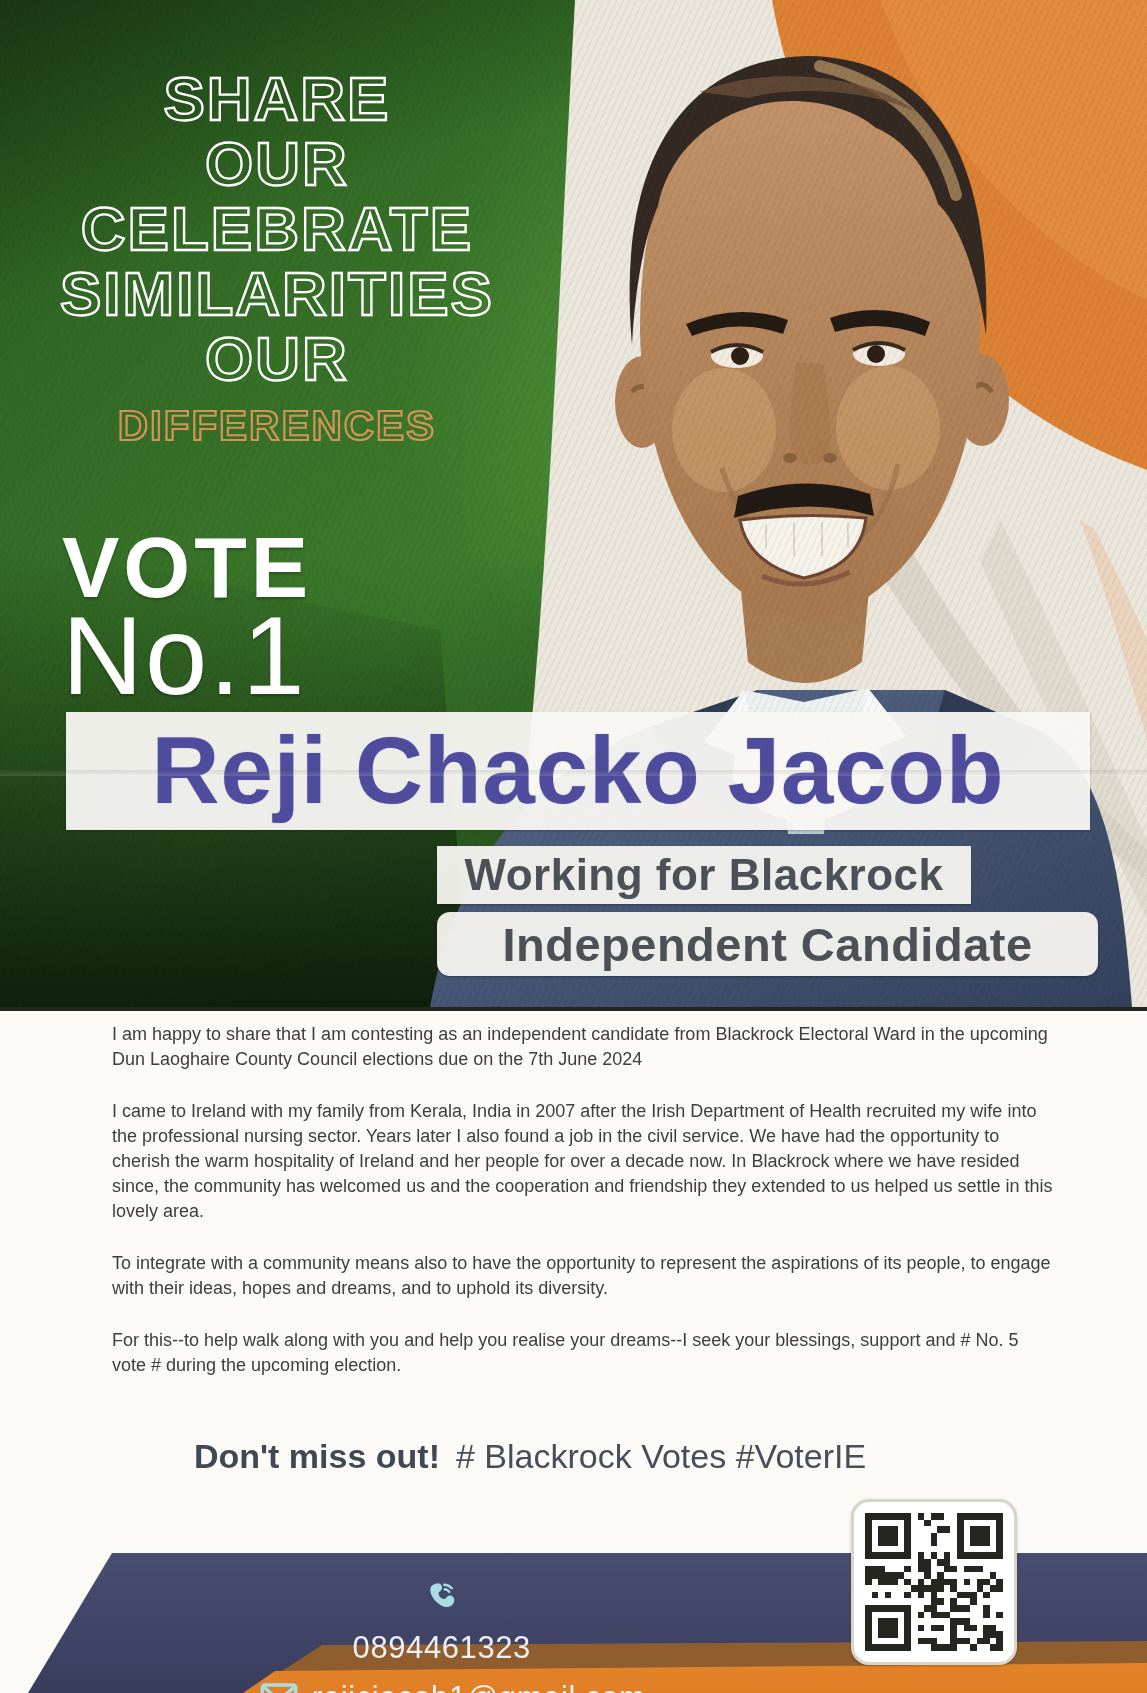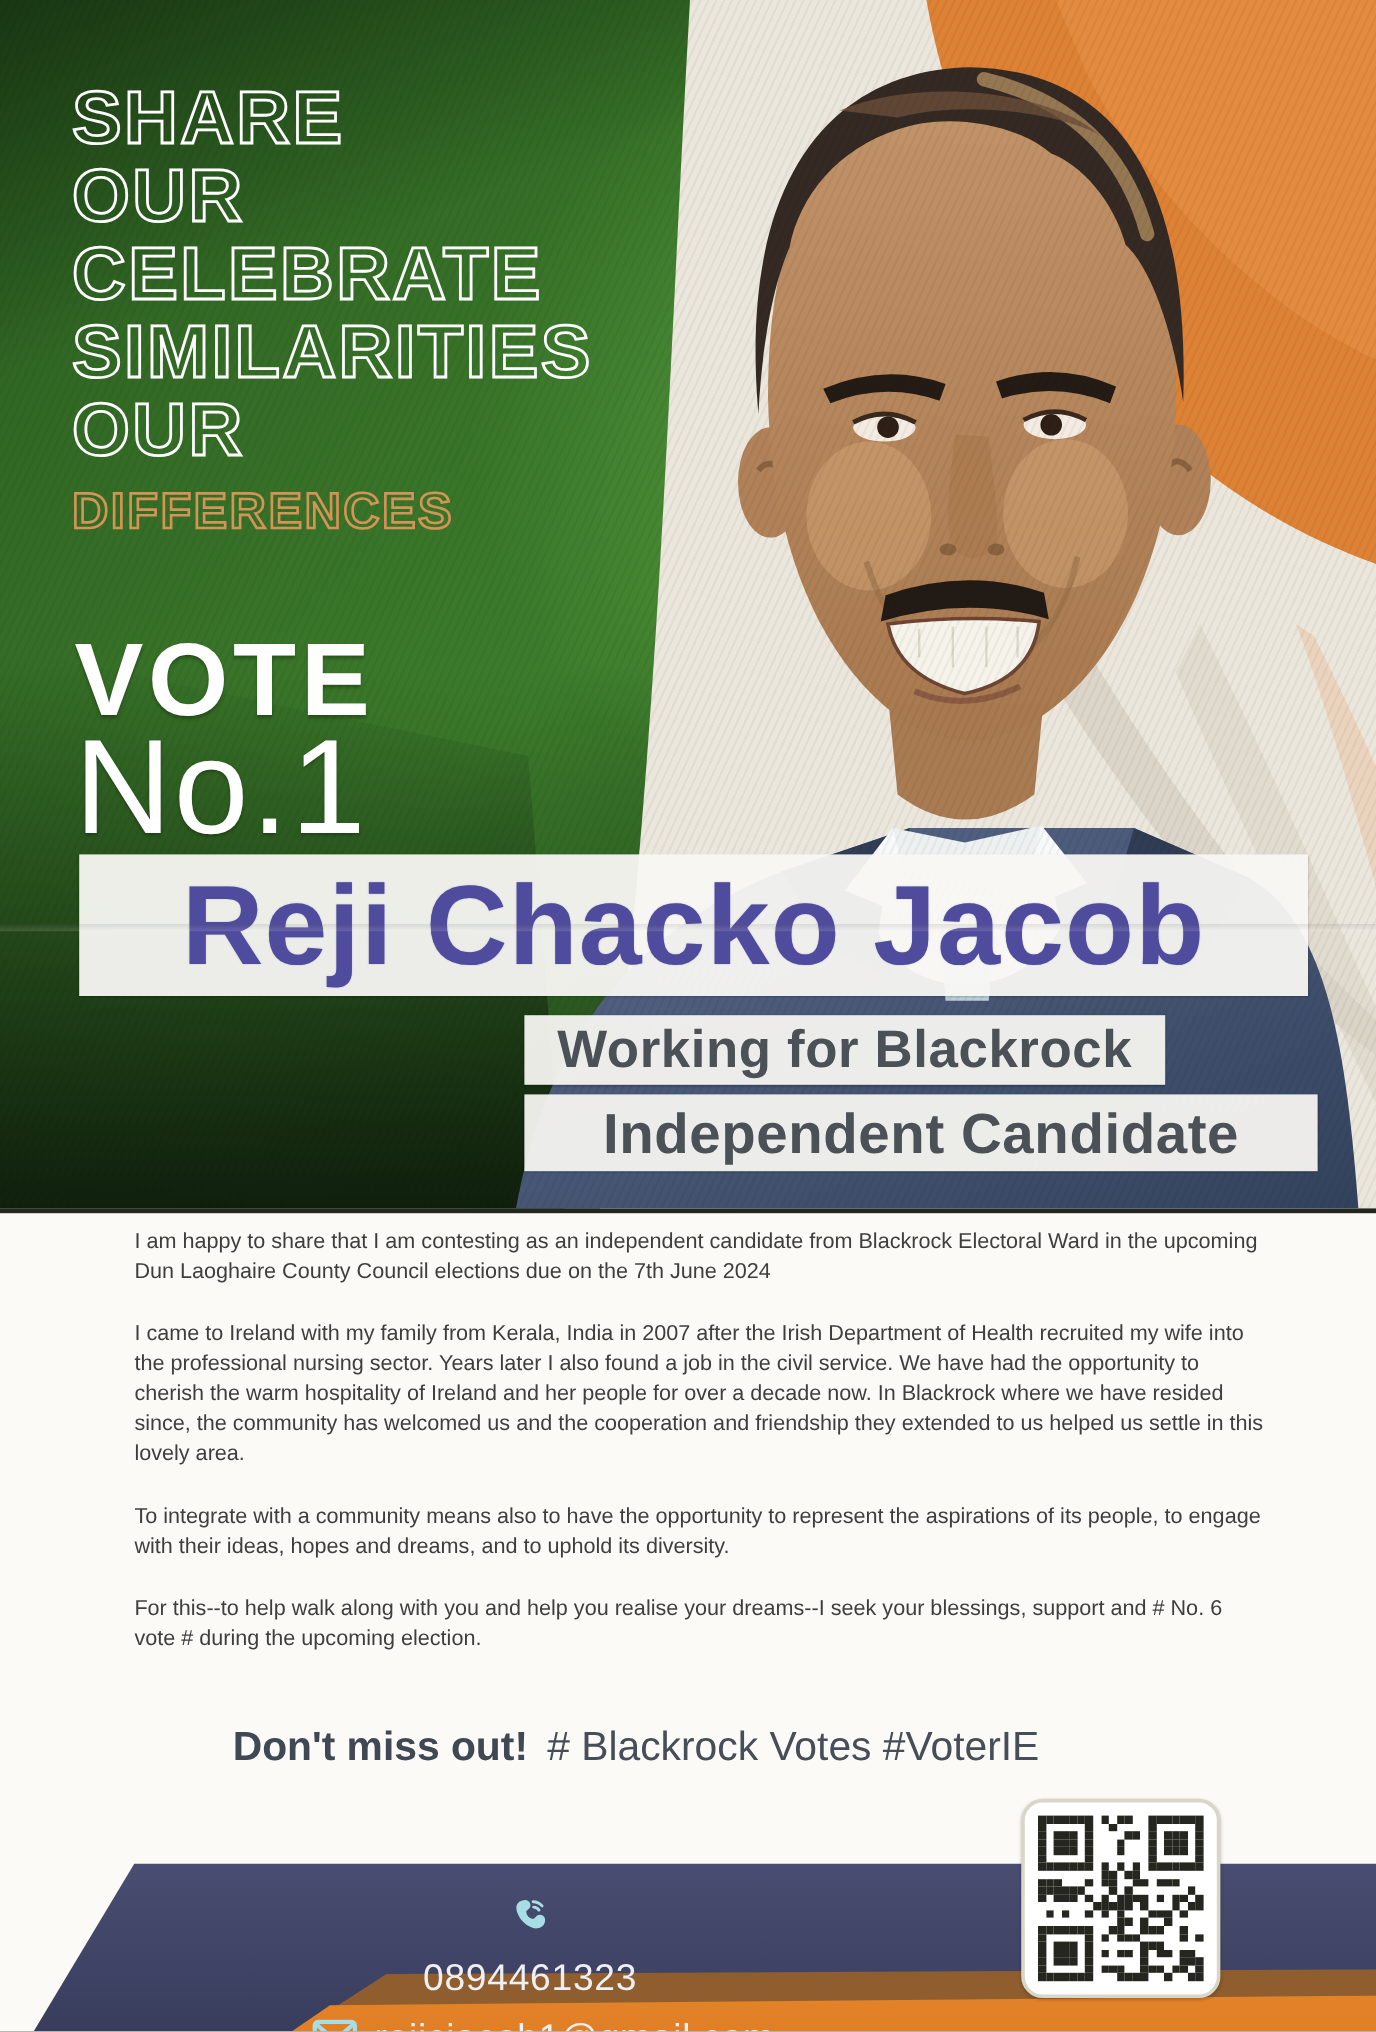--- a/index.html
+++ b/index.html
@@ -18,21 +18,21 @@
       linear-gradient(135deg,#2b5c20 0%,#3d7d2c 48%,#2a5b21 100%);
     border-bottom:4px solid #23261f;
   }
   .hero::after{ 
     content:"";position:absolute;inset:0;
     background:repeating-linear-gradient(115deg, rgba(0,0,0,.045) 0 2px, rgba(0,0,0,0) 2px 6px);
     pointer-events:none;
   }
   .photo-svg{position:absolute;left:0;top:0;}
   
-  .headline{position:absolute;left:60px;top:66px;z-index:5;}
+  .headline{position:absolute;left:60px;top:66px;z-index:5;text-align:center;}
   .headline .hl{
     font-size:62px;line-height:65px;font-weight:700;letter-spacing:2px;
     color:#ffffff; text-transform:uppercase;
   }
   .headline .accent{font-size:42px;line-height:66px;color:#d49357;margin-top:2px;}
   @supports (-webkit-text-stroke: 2px #fff){
     .headline .hl{-webkit-text-stroke:2.3px #ffffff;color:transparent;}
     .headline .accent{-webkit-text-stroke:2.2px #d49357;color:transparent;}
   }
   
@@ -49,21 +49,21 @@
   .name-band span{
     font-size:94px;font-weight:700;letter-spacing:1px;color:#4f4b9d;
     text-shadow:0 0 1px rgba(79,75,157,.55);white-space:nowrap;
   }
   .tag-band{
     position:absolute;left:437px;z-index:6;background:rgba(245,244,240,.95);
     display:flex;align-items:center;justify-content:center;
     box-shadow:0 1px 2px rgba(0,0,0,.3);
   }
   .tag-band.tag1{top:846px;width:534px;height:58px;}
-  .tag-band.tag2{top:912px;width:661px;height:64px;}
+  .tag-band.tag2{top:912px;width:661px;height:64px;border-radius:13px;}
   .tag-band span{font-weight:700;color:#4b5156;white-space:nowrap;letter-spacing:.5px;}
   .tag-band.tag1 span{font-size:44px;}
   .tag-band.tag2 span{font-size:47px;}
   .crease{
     position:absolute;left:0;top:770px;width:1147px;height:6px;z-index:20;
     background:linear-gradient(rgba(70,70,70,.12),rgba(255,255,255,.14));
     pointer-events:none;
   }
   
   .body-copy{
@@ -220,21 +220,21 @@
       <span>Independent Candidate</span>
     </div>
   </div>
 
   <div class="crease"></div>
 
   <div class="body-copy">
     <p>I am happy to share that I am contesting as an independent candidate from Blackrock Electoral Ward in the upcoming Dun Laoghaire County Council elections due on the 7th June 2024</p>
     <p>I came to Ireland with my family from Kerala, India in 2007 after the Irish Department of Health recruited my wife into the professional nursing sector. Years later I also found a job in the civil service. We have had the opportunity to cherish the warm hospitality of Ireland and her people for over a decade now. In Blackrock where we have resided since, the community has welcomed us and the cooperation and friendship they extended to us helped us settle in this lovely area.</p>
     <p>To integrate with a community means also to have the opportunity to represent the aspirations of its people, to engage with their ideas, hopes and dreams, and to uphold its diversity.</p>
-    <p>For this--to help walk along with you and help you realise your dreams--I seek your blessings, support and # No. 6 vote # during the upcoming election.</p>
+    <p>For this--to help walk along with you and help you realise your dreams--I seek your blessings, support and # No. 5 vote # during the upcoming election.</p>
   </div>
 
   <div class="register">
     <div class="register-tagline">
       <span>Don't miss out!</span><span class="hashtags"># Blackrock Votes #VoterIE</span>
     </div>
   </div>
 
   <div class="footer">
     <div class="stripe-navy"></div>

